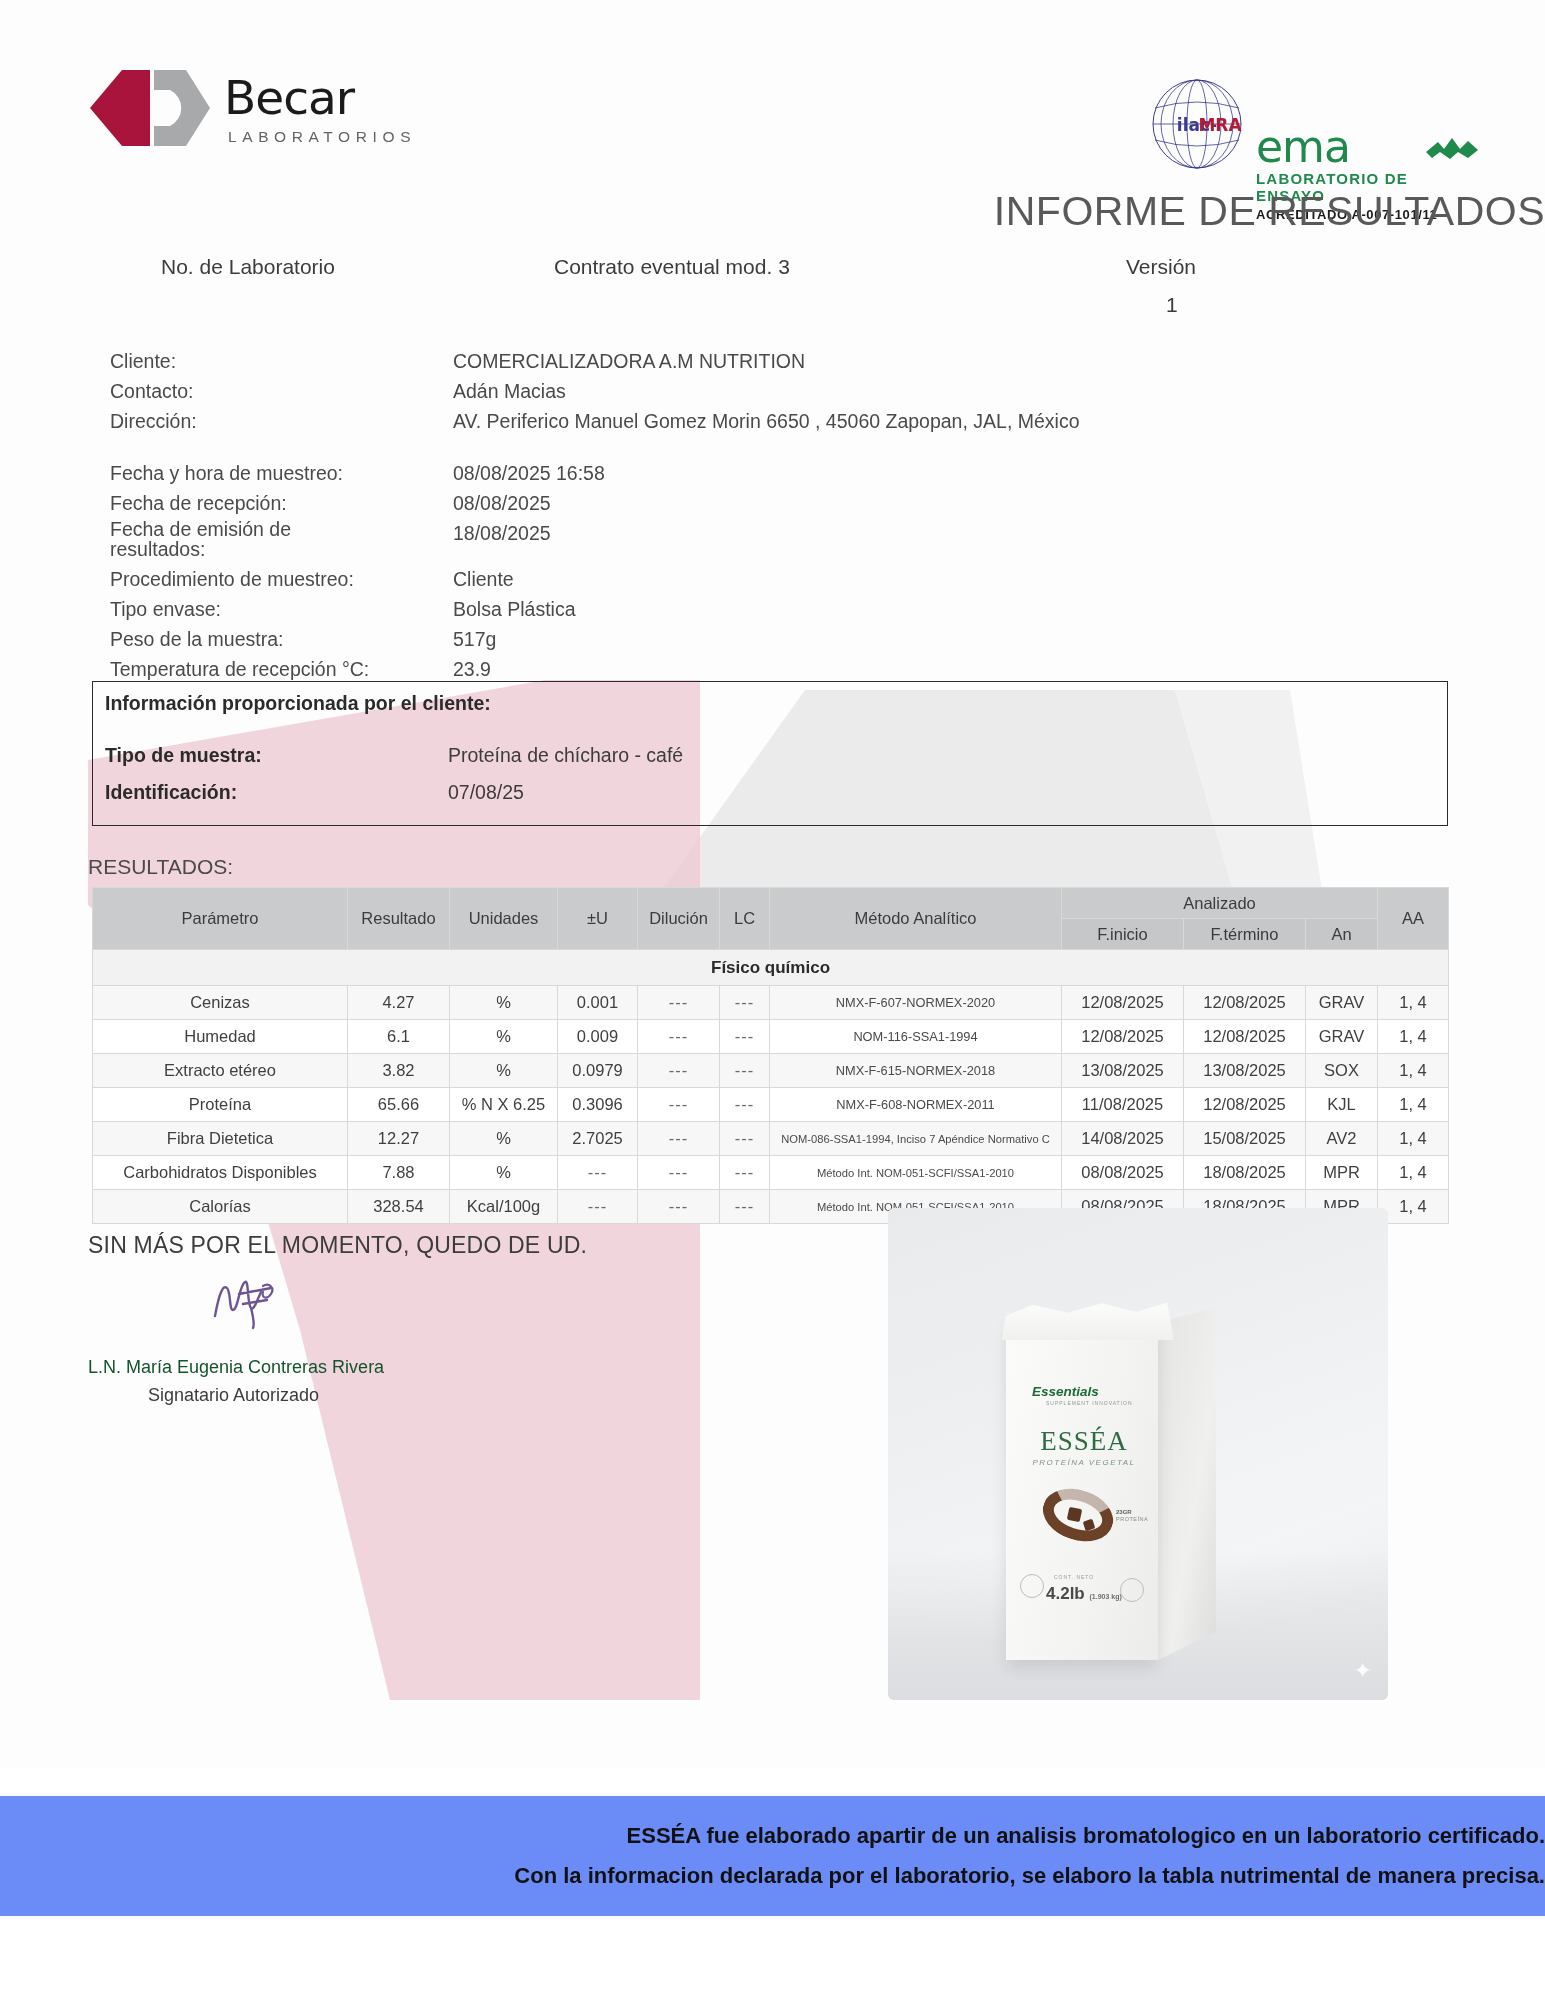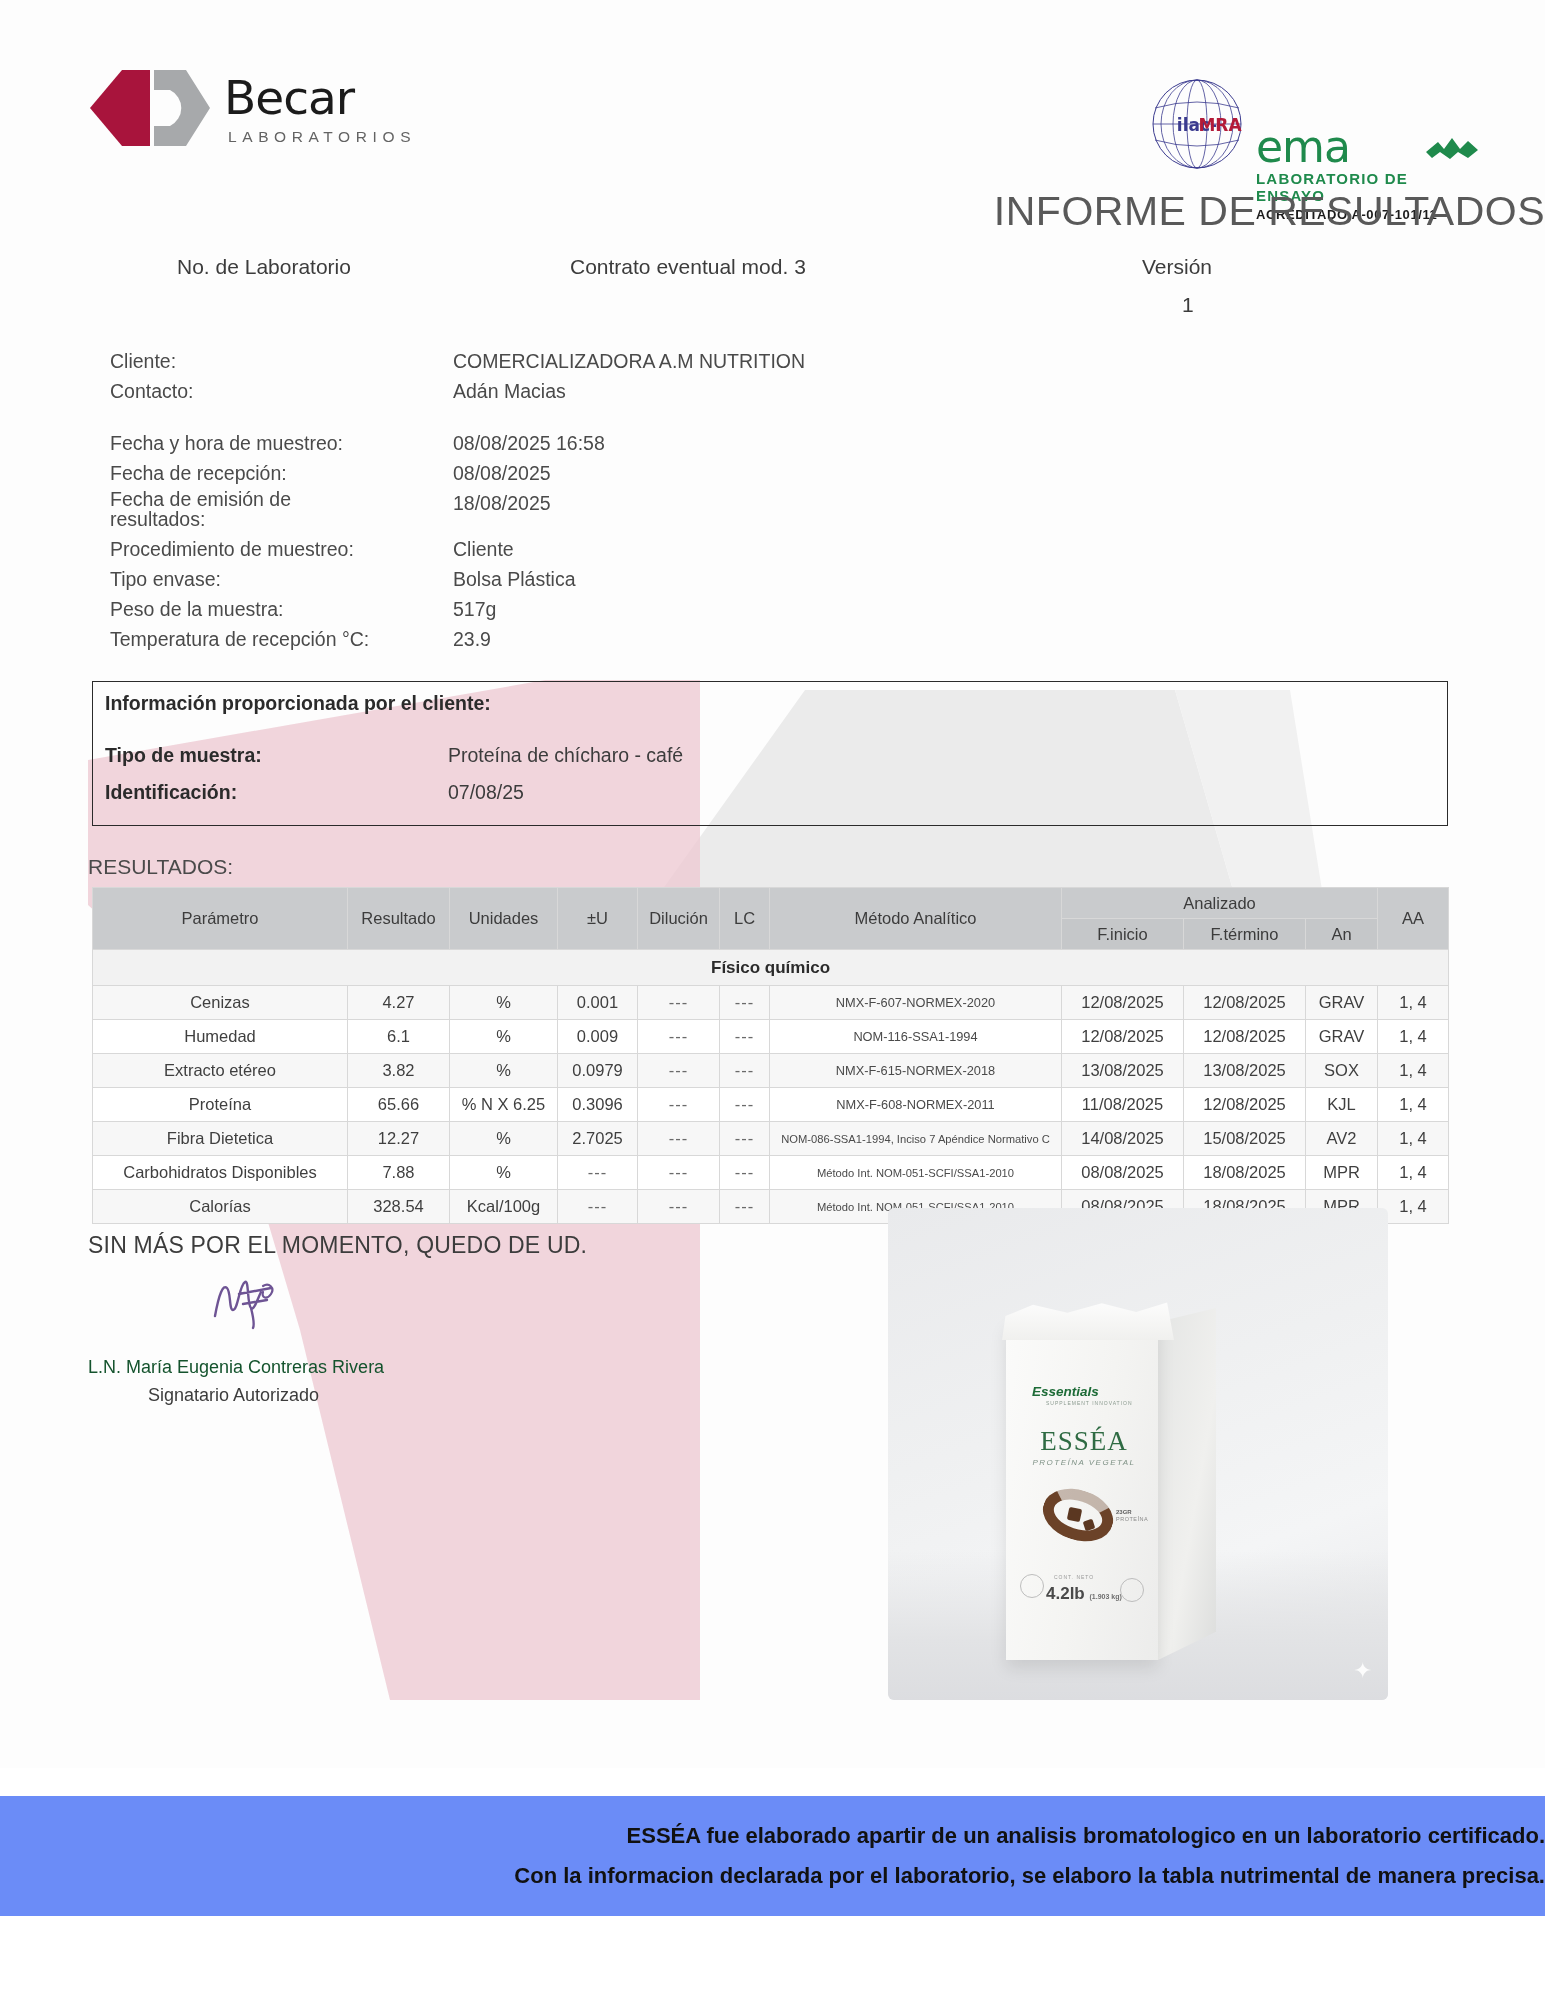--- a/index.html
+++ b/index.html
@@ -64,21 +64,21 @@
   .ema-eagle { position: absolute; left: 168px; top: 10px; }
 
   
   .doc-title {
     position: absolute; left: 0; top: 188px; width: 1545px;
     text-align: right;
     font-size: 41px; color: #595959;
     font-family: "Liberation Sans", sans-serif; font-weight: 400;
     letter-spacing: 0.5px;
   }
-  .colheads { position: absolute; left: 92px; top: 255px; width: 1370px; height: 72px; text-align: center; }
+  .colheads { position: absolute; left: 76px; top: 255px; width: 1370px; height: 72px; text-align: center; }
   .colheads .ch { position: absolute; font-size: 21px; color: #3c3c3c; }
   .ch-lab { left: 85px; top: 0; }
   .ch-contract { left: 478px; top: 0; }
   .ch-version { left: 1050px; top: 0; }
   .ch-version-val { left: 1090px; top: 38px; font-size: 21px; color: #3c3c3c; }
 
   
   .meta { position: absolute; left: 110px; top: 350px; width: 1260px; }
   .meta-row { position: relative; height: 30px; font-size: 19.5px; }
   .meta-row .k { position: absolute; left: 0; top: 0; color: #4a4a4a; }
@@ -272,20 +272,24 @@
     </div>
 
     <div class="meta">
       <div class="meta-row">
         <span class="k">Cliente:</span>
         <span class="v">COMERCIALIZADORA A.M NUTRITION</span>
       </div>
       <div class="meta-row">
         <span class="k">Contacto:</span>
         <span class="v">Adán Macias</span>
+      </div>
+      <div class="meta-row">
+        <span class="k">Dirección:</span>
+        <span class="v">AV. Periferico Manuel Gomez Morin 6650 , 45060 Zapopan, JAL, México</span>
       </div>
 
       <div class="meta-gap"></div>
 
       <div class="meta-row">
         <span class="k">Fecha y hora de muestreo:</span>
         <span class="v">08/08/2025 16:58</span>
       </div>
       <div class="meta-row">
         <span class="k">Fecha de recepción:</span>

